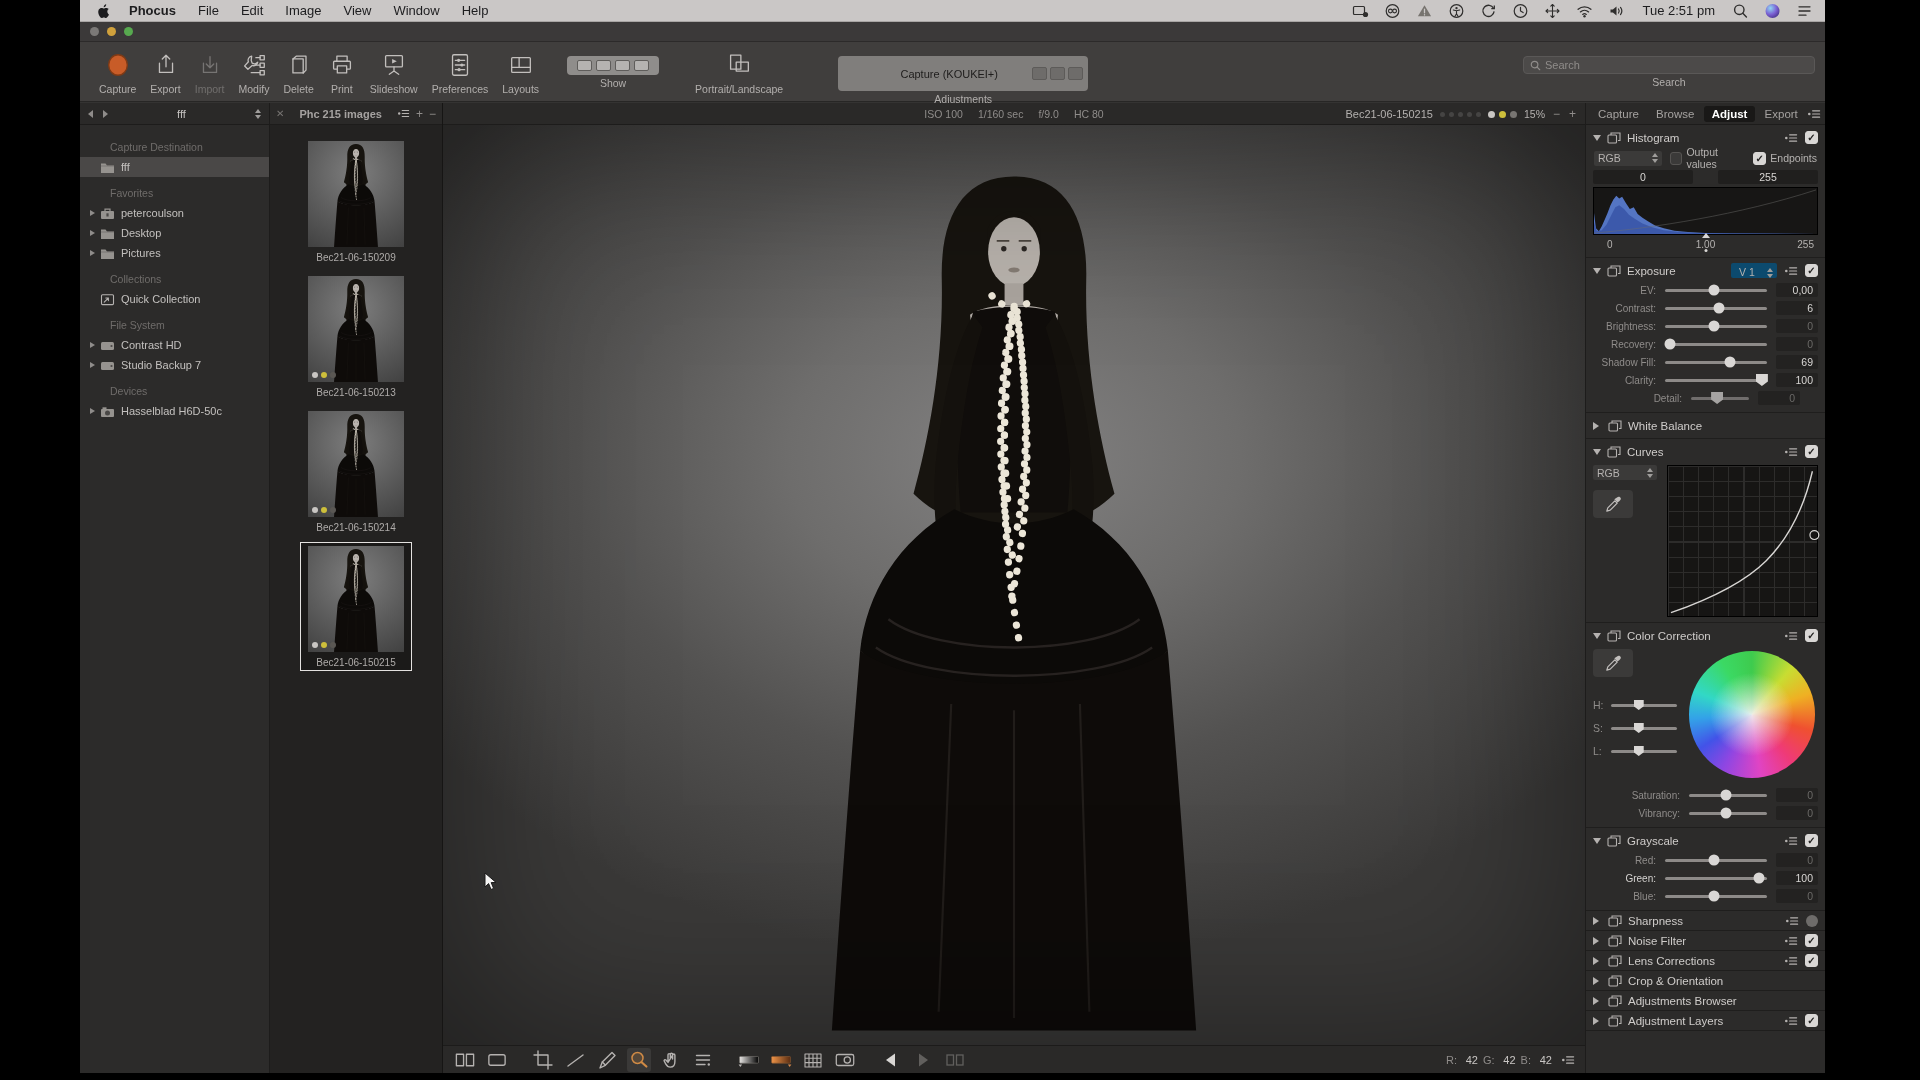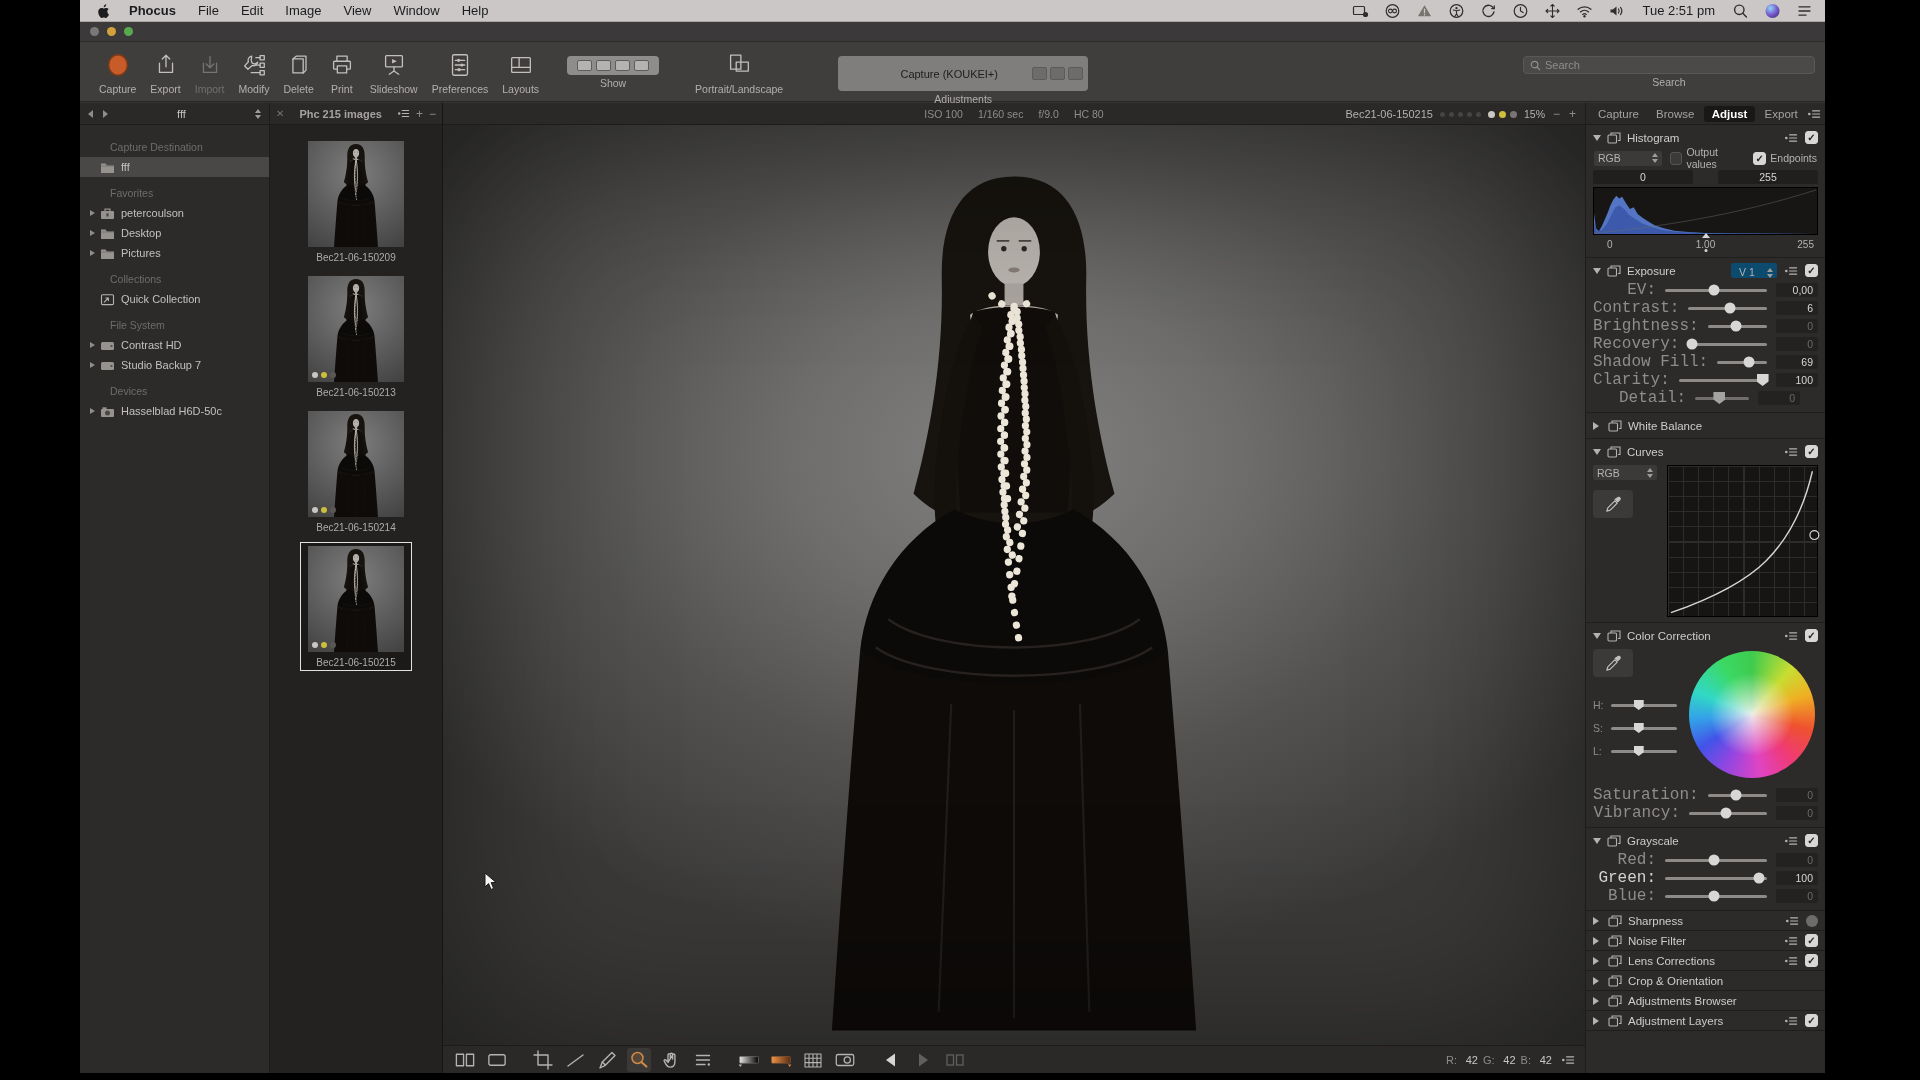--- a/index.html
+++ b/index.html
@@ -158,21 +158,21 @@
   .hgraph svg { position:absolute; inset:0; width:100%; height:100%; }
   .hscale { position:relative; height:17px; font-size:10px; color:#b5b2b0; }
   .hscale .hs0 { position:absolute; left:14px; top:4px; }
   .hscale .hs1 { position:absolute; left:50%; transform:translateX(-50%); top:4px; }
   .hscale .hs2 { position:absolute; right:4px; top:4px; }
   .hscale .gtri { position:absolute; left:50%; transform:translateX(-50%); top:-2px;
                   border-left:4px solid transparent; border-right:4px solid transparent; border-bottom:5px solid #d9d7d5; }
   .hscale .gdot { position:absolute; left:50%; transform:translateX(-50%); bottom:0px; width:3px; height:3px;
                   border-radius:50%; background:#d9d7d5; }
   .row-slider { display:flex; align-items:center; height:18px; }
-  .sl-label { flex:0 0 72px; text-align:right; font-size:16px; color:#8f8c8a; padding-right:9px; white-space:nowrap;font-family:Liberation Mono, monospace; }
+  .sl-label { flex:0 0 72px; text-align:right; font-size:10px; color:#8f8c8a; padding-right:9px; white-space:nowrap; }
   .sl-label.bright { color:#d5d3d1; }
   .sl-track { position:relative; flex:1; height:3px; background:#8d8a88; border-radius:2px; }
   .sl-thumb { position:absolute; top:50%; transform:translate(-50%,-50%); width:11px; height:11px;
               border-radius:50%; background:#d9d7d5; }
   .sl-thumb.pent { border-radius:0; width:12px; height:12px;
                    clip-path:polygon(0 0,100% 0,100% 62%,50% 100%,0 62%); }
   .sl-value { flex:0 0 42px; margin-left:9px; background:#232221; border-radius:2px; font-size:10.5px;
               color:#d8d6d4; text-align:right; padding:0 5px; height:14px; line-height:14px; }
   .sl-value.dim { color:#6b6967; }
   .row-slider.sub { padding-left:26px; padding-right:18px; }

